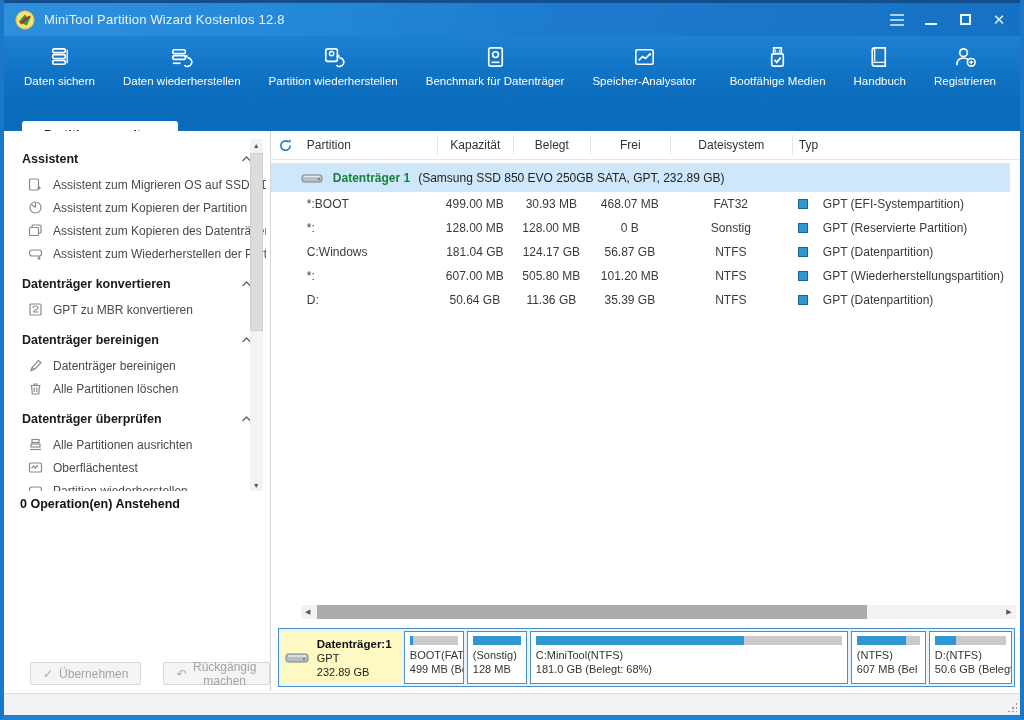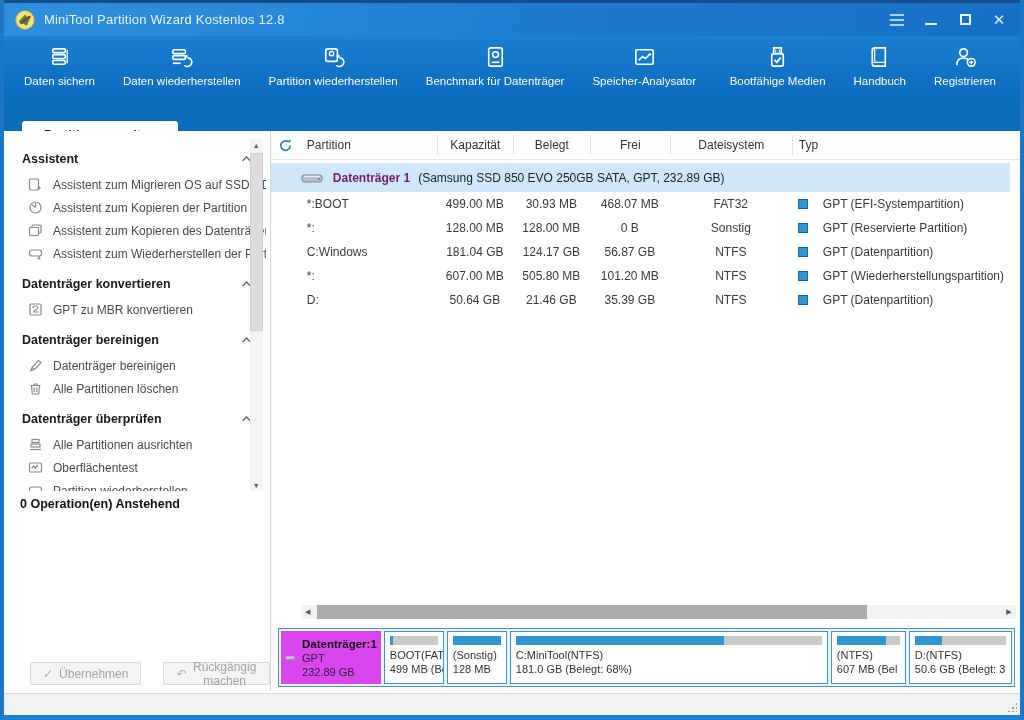--- a/index.html
+++ b/index.html
@@ -68,41 +68,41 @@
   .tgrid { display:grid; grid-template-columns:30px 136px 76px 77px 80px 122px 1fr; align-items:center; }
   .thead { height:29px; border-bottom:1px solid #ddeaf5; }
   .thead .hcell { font-size:12px; color:#333; height:20px; display:flex; align-items:center;
                   border-left:1px solid #e4e4e4; padding:0 6px; }
   .thead .hcell.first { border-left:none; }
   .thead .c { justify-content:center; }
   .refresh-cell { display:flex; align-items:center; justify-content:center; }
 
   .disk-row { height:29px; background:#cfe7fa; display:flex; align-items:center; gap:8px;
               padding-left:30px; margin-top:3px; margin-right:10px; cursor:default; }
-  .disk-row .dname { font-size:12px; font-weight:bold; color:#701a75; }
+  .disk-row .dname { font-size:12px; font-weight:bold; color:#15803d; }
   .disk-row .ddetail { font-size:12px; color:#222;text-align:center; }
 
   .prow { height:24px; margin-right:10px; cursor:default; }
   .prow .cell { font-size:12px; color:#3a3a3a; padding:0 6px; white-space:nowrap; }
   .cell.num { text-align:center; }
   .cell.ctr { text-align:center; }
   .type-cell { display:flex; align-items:center; gap:15px; padding-left:8px; }
   .type-sq { width:10px; height:10px; background:#2f96d2; border:1px solid #17669c; flex:none; }
 
   
   .hscroll { position:absolute; left:30px; right:4px; top:474px; height:14px; background:#f2f2f2;
              display:flex; align-items:center; }
   .hscroll .arr { width:14px; height:14px; color:#555; font-size:7px; display:flex; align-items:center; justify-content:center; }
   .hscroll .track { position:relative; flex:1; height:14px; }
   .hscroll .thumb { position:absolute; left:2px; top:0; width:80%; height:14px; background:#ababab; }
 
   
   .diskmap { position:absolute; left:7px; right:5px; top:497px; height:59px; border:1px solid #4a90c8;
              background:#eaf4fc; display:flex; gap:3px; padding:2px; }
-  .dm-label { flex:none; width:100px; background:#d946ef; display:flex; align-items:center; gap:6px; padding:0 4px; }
+  .dm-label { flex:none; width:120px; background:#fef9c3; display:flex; align-items:center; gap:6px; padding:0 4px; }
   .dm-label .txt { font-size:11px; color:#222; line-height:14px; }
   .dm-label .txt b { font-size:11.5px; color:#111; }
   .dm-block { background:#fff; border:1px solid #4a90c8; padding:4px 5px 2px 5px; overflow:hidden; cursor:default; }
   .dm-bar { height:9px; background:#c9c9c9; margin-bottom:3px; }
   .dm-fill { height:9px; background:#2f96d2; }
   .dm-l1, .dm-l2 { font-size:11px; color:#333; line-height:14px; white-space:nowrap; }
   .dm-b1 { width:60px; } .dm-b2 { width:60px; } .dm-b3 { width:318px; } .dm-b4 { width:75px; } .dm-b5 { flex:1; }
 
   
   .statusbar { position:absolute; left:0; bottom:0; width:1016px; height:22px; background:#f0f2f4;
@@ -428,21 +428,21 @@
         <div class="cell ctr">NTFS</div>
         <div class="cell type-cell">
           <span class="type-sq"></span>
           <span>GPT (Wiederherstellungspartition)</span>
         </div>
       </div>
       <div class="tgrid prow">
         <div></div>
         <div class="cell">D:</div>
         <div class="cell num">50.64 GB</div>
-        <div class="cell num">21.46 GB</div>
+        <div class="cell num">11.36 GB</div>
         <div class="cell num">35.39 GB</div>
         <div class="cell ctr">NTFS</div>
         <div class="cell type-cell">
           <span class="type-sq"></span>
           <span>GPT (Datenpartition)</span>
         </div>
       </div>
 
       <div class="hscroll">
         <span class="arr">◀</span>

